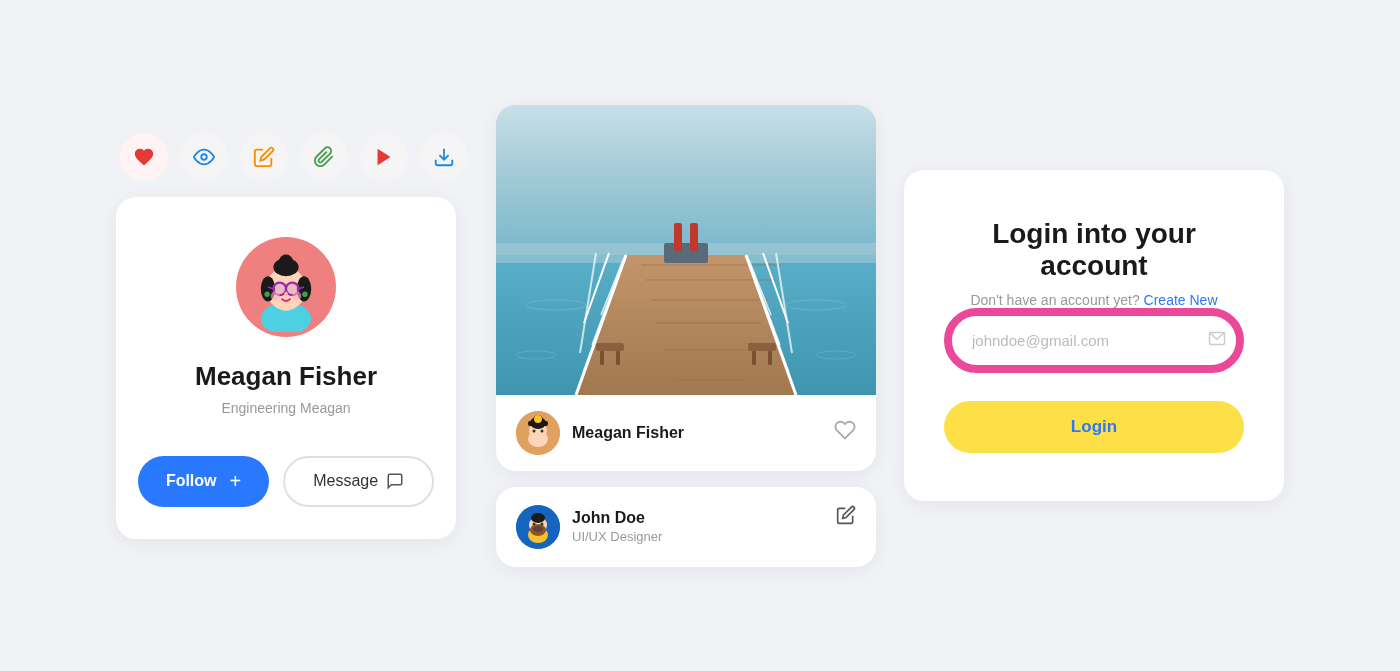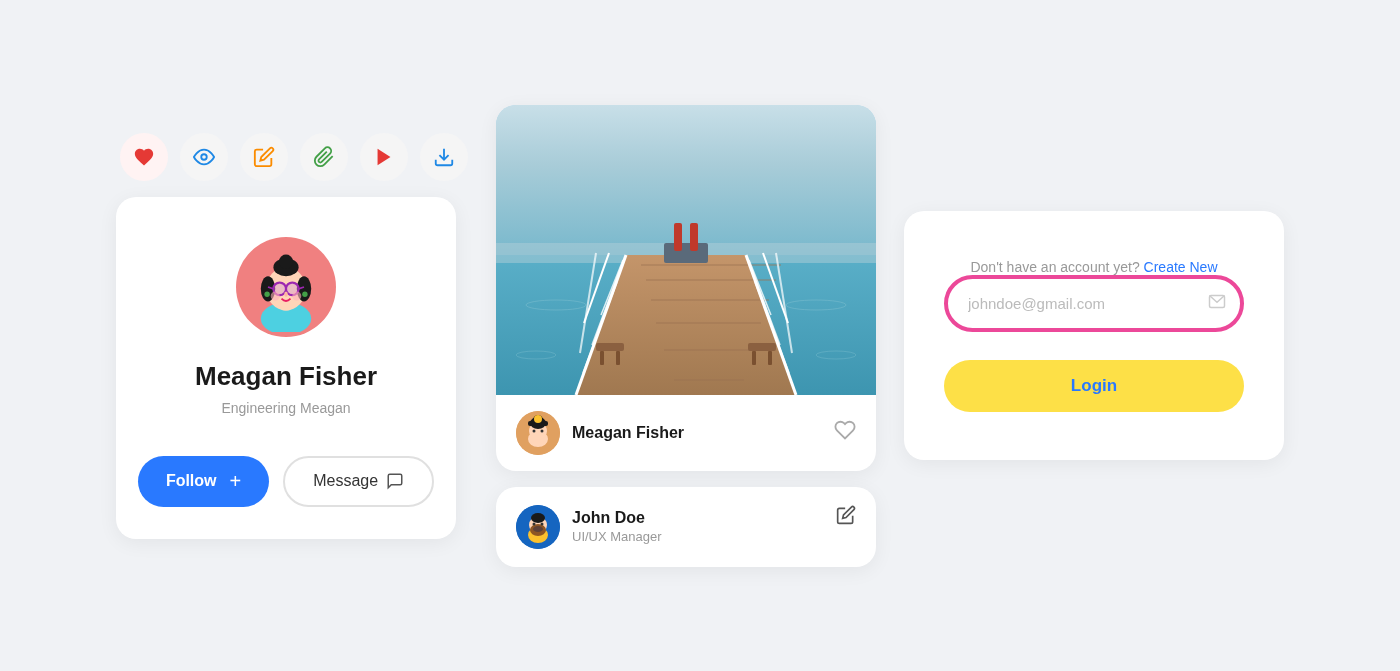--- a/index.html
+++ b/index.html
@@ -229,21 +229,21 @@
       text-decoration: none;
       font-weight: 500;
     }
     .input-group {
       position: relative;
       margin-bottom: 18px;
     }
     .login-input {
       width: 100%;
       padding: 16px 48px 16px 20px;
-      border: 4px solid #ec4899;
+      border: 8px solid #ec4899;
       border-radius: 50px;
       font-size: 15px;
       color: #333;
       outline: none;
       background: #fff;
     }
     .login-input::placeholder {
       color: #bbb;
     }
     .input-icon {
@@ -486,33 +486,34 @@
             <ellipse cx="22" cy="13" rx="7" ry="5" fill="#1a1a1a"></ellipse>
 
             <circle cx="18" cy="19" r="1.5" fill="#333"></circle>
             <circle cx="26" cy="19" r="1.5" fill="#333"></circle>
 
             <ellipse cx="22" cy="24" rx="5" ry="3" fill="#5d4037"></ellipse>
           </svg>
         </div>
         <div>
           <div class="user-name-text">John Doe</div>
-          <div class="user-subtitle">UI/UX Manager</div>
+          <div class="user-subtitle">UI/UX Designer</div>
         </div>
       </div>
       <button class="edit-btn">
         <svg width="20" height="20" viewBox="0 0 24 24" fill="none" stroke="#555" stroke-width="2">
             <path d="M11 4H4a2 2 0 00-2 2v14a2 2 0 002 2h14a2 2 0 002-2v-7"></path>
             <path d="M18.5 2.5a2.121 2.121 0 013 3L12 15l-4 1 1-4 9.5-9.5z"></path>
           </svg>
       </button>
     </div>
   </div>
 
   <div class="right-panel">
+    <div class="login-title">Login into your account</div>
     <div class="login-subtitle">
       <span>Don't have an account yet?</span>
       <a href="#">Create New</a>
     </div>
 
     <div class="input-group">
       <input class="login-input" type="email" placeholder="johndoe@gmail.com" style="">
       <span class="input-icon">
         <svg width="18" height="18" viewBox="0 0 24 24" fill="none" stroke="#ccc" stroke-width="2">
             <rect x="2" y="4" width="20" height="16" rx="2"></rect>

